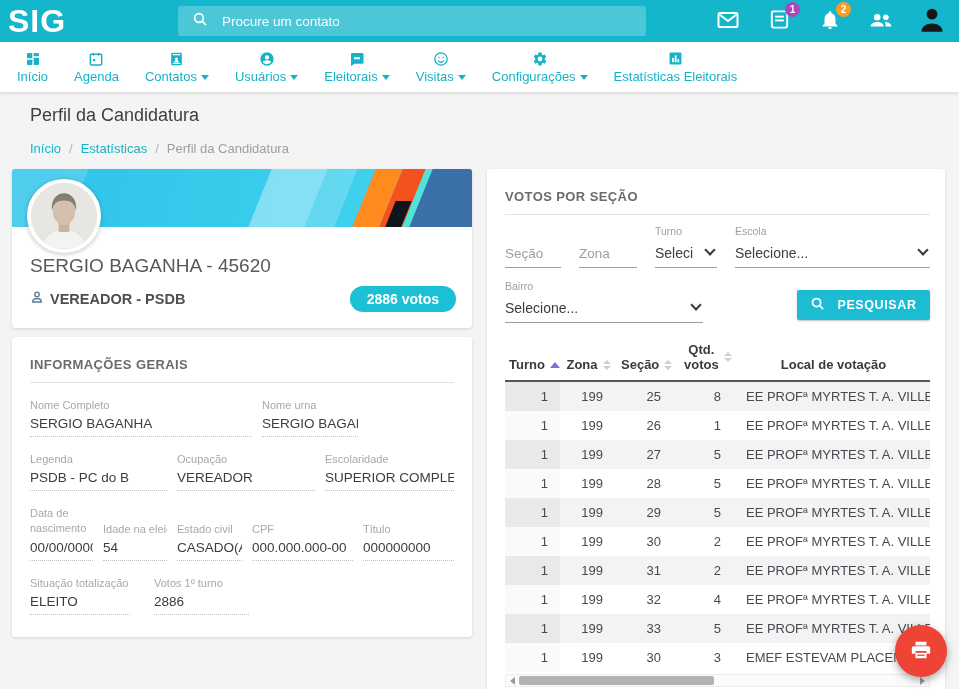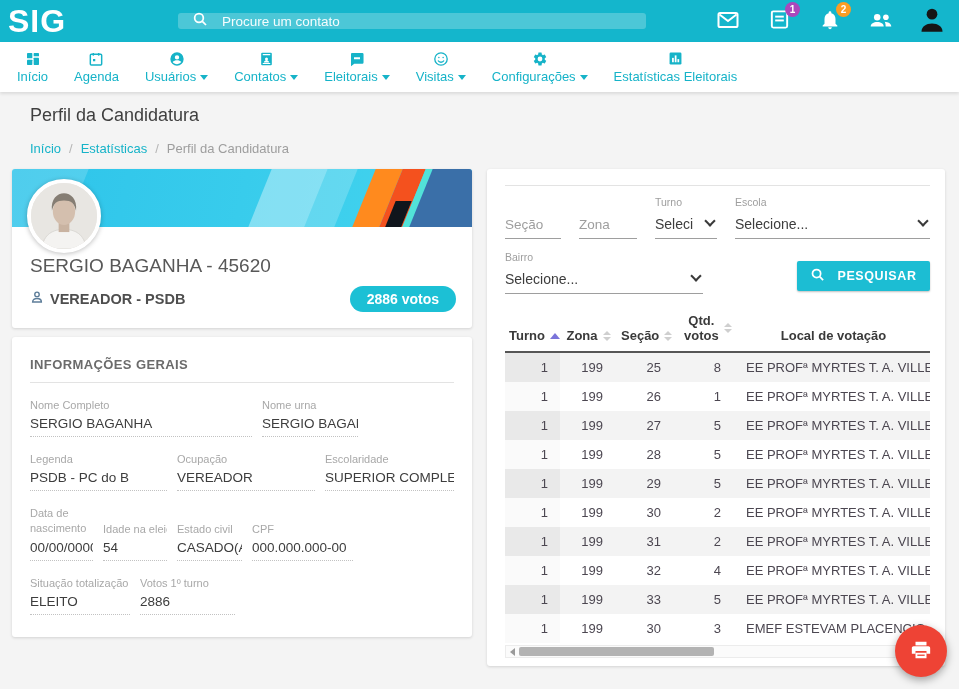--- a/index.html
+++ b/index.html
@@ -3,21 +3,21 @@
 <meta charset="utf-8">
 <style>
   * { margin:0; padding:0; box-sizing:border-box; }
   html,body { background:#e9e9e9; }
   body { font-family:"Liberation Sans","DejaVu Sans",sans-serif; }
   .app { width:959px; height:689px; position:relative; overflow:hidden; background:#f4f4f4; }
 
   
   .topbar { height:42px; background:#14b6cc; display:flex; align-items:center; padding:0 14px 0 8px; }
   .logo { color:#fff; font-size:32px; font-weight:bold; letter-spacing:1px; width:170px; cursor:pointer; }
-  .searchbar { width:468px; height:16px; background:#4cc7d7; border-radius:3px; display:flex; align-items:center; padding:0 14px; gap:14px; }
+  .searchbar { width:468px; height:30px; background:#4cc7d7; border-radius:3px; display:flex; align-items:center; padding:0 14px; gap:14px; }
   .searchbar svg { flex:0 0 auto; }
   .searchbar input { background:transparent; border:none; outline:none; color:#fff; font-size:13.5px; width:100%; font-family:inherit; }
   .searchbar input::placeholder { color:rgba(255,255,255,.95); }
   .topbar-icons { margin-left:auto; display:flex; align-items:center; gap:25px; }
   .tb-btn { position:relative; background:none; border:none; cursor:pointer; width:26px; height:26px; display:flex; align-items:center; justify-content:center; }
   .badge { position:absolute; top:-6px; right:-8px; min-width:15px; height:15px; border-radius:50%; color:#fff; font-size:10px; display:flex; align-items:center; justify-content:center; font-weight:bold; }
   .badge.purple { background:#ab47bc; }
   .badge.orange { background:#fb9d23; }
 
   
@@ -189,37 +189,37 @@
             <line x1="16" y1="3" x2="16" y2="7"></line>
             <rect x="7.5" y="12" width="3.4" height="3.4" fill="#16b3c8" stroke="none"></rect>
           </svg>
         </span>
         <span class="ni-row">
           <span class="ni-label">Agenda</span>
         </span>
       </div>
       <div class="nav-item">
         <span class="ni-icon">
+          <svg width="15" height="16" viewBox="0 0 24 24" fill="#16b3c8">
+            <path d="M5 2h14a1.5 1.5 0 0 1 1.5 1.5v17A1.5 1.5 0 0 1 19 22H5a1.5 1.5 0 0 1-1.5-1.5v-17A1.5 1.5 0 0 1 5 2zm1 2v1.8h12V4zm0 16h12v-1.8H6zm6-10.6a2.4 2.4 0 1 0 0 4.8 2.4 2.4 0 0 0 0-4.8zm-4.3 8.1h8.6c-.4-2-2.1-3-4.3-3s-3.9 1-4.3 3z" fill-rule="evenodd"></path>
+          </svg>
+        </span>
+        <span class="ni-row">
+          <span class="ni-label">Contatos</span>
+          <span class="caret"></span>
+        </span>
+      </div>
+      <div class="nav-item">
+        <span class="ni-icon">
           <svg width="16" height="16" viewBox="0 0 24 24" fill="#16b3c8">
             <path d="M12 2a10 10 0 1 0 0 20 10 10 0 0 0 0-20zm0 4.2a3.3 3.3 0 1 1 0 6.6 3.3 3.3 0 0 1 0-6.6zm0 13.6c-2.7 0-5.1-1.2-6.5-3.2 1.5-1.9 3.9-2.7 6.5-2.7s5 .8 6.5 2.7a8.1 8.1 0 0 1-6.5 3.2z"></path>
           </svg>
         </span>
         <span class="ni-row">
           <span class="ni-label">Usuários</span>
-          <span class="caret"></span>
-        </span>
-      </div>
-      <div class="nav-item">
-        <span class="ni-icon">
-          <svg width="15" height="16" viewBox="0 0 24 24" fill="#16b3c8">
-            <path d="M5 2h14a1.5 1.5 0 0 1 1.5 1.5v17A1.5 1.5 0 0 1 19 22H5a1.5 1.5 0 0 1-1.5-1.5v-17A1.5 1.5 0 0 1 5 2zm1 2v1.8h12V4zm0 16h12v-1.8H6zm6-10.6a2.4 2.4 0 1 0 0 4.8 2.4 2.4 0 0 0 0-4.8zm-4.3 8.1h8.6c-.4-2-2.1-3-4.3-3s-3.9 1-4.3 3z" fill-rule="evenodd"></path>
-          </svg>
-        </span>
-        <span class="ni-row">
-          <span class="ni-label">Contatos</span>
           <span class="caret"></span>
         </span>
       </div>
       <div class="nav-item">
         <span class="ni-icon">
           <svg width="16" height="16" viewBox="0 0 24 24" fill="#16b3c8">
             <path d="M4 3h16a1.8 1.8 0 0 1 1.8 1.8v12.4A1.8 1.8 0 0 1 20 19H8l-5 4V4.8A1.8 1.8 0 0 1 4 3zm3.5 6.3v3h9v-3z" fill-rule="evenodd"></path>
           </svg>
         </span>
         <span class="ni-row">
@@ -351,37 +351,42 @@
                 <span class="if-value">54</span>
               </div>
               <div class="info-field" style="width: 65px; margin-right: 10px;">
                 <span class="if-label">Estado civil</span>
                 <span class="if-value">CASADO(A)</span>
               </div>
               <div class="info-field" style="width: 101px; margin-right: 10px;">
                 <span class="if-label">CPF</span>
                 <span class="if-value">000.000.000-00</span>
               </div>
+              <div class="info-field" style="width: 91px;">
+                <span class="if-label">Título</span>
+                <span class="if-value">000000000</span>
+              </div>
             </div>
             <div class="info-row">
-              <div class="info-field" style="width: 100px; margin-right: 10px;">
+              <div class="info-field" style="width: 100px; margin-right: 24px;">
                 <span class="if-label">Situação totalização</span>
                 <span class="if-value">ELEITO</span>
               </div>
               <div class="info-field" style="width: 95px;">
                 <span class="if-label">Votos 1º turno</span>
                 <span class="if-value">2886</span>
               </div>
             </div>
           </div>
       </div>
     </section>
 
     <section class="right-col">
       <div class="card votes-card">
+        <h2 class="card-h2">VOTOS POR SEÇÃO</h2>
         <hr class="card-hr">
 
         <div class="filters-r1">
           <input class="u-input" placeholder="Seção" style="">
           <input class="u-input" style="width: 58px;" placeholder="Zona">
           <div class="sel-group w-turno">
             <span class="sel-label">Turno</span>
             <span class="sel-row">
                 <span class="sel-value">Seleci</span>
                 <span class="chev"></span>

